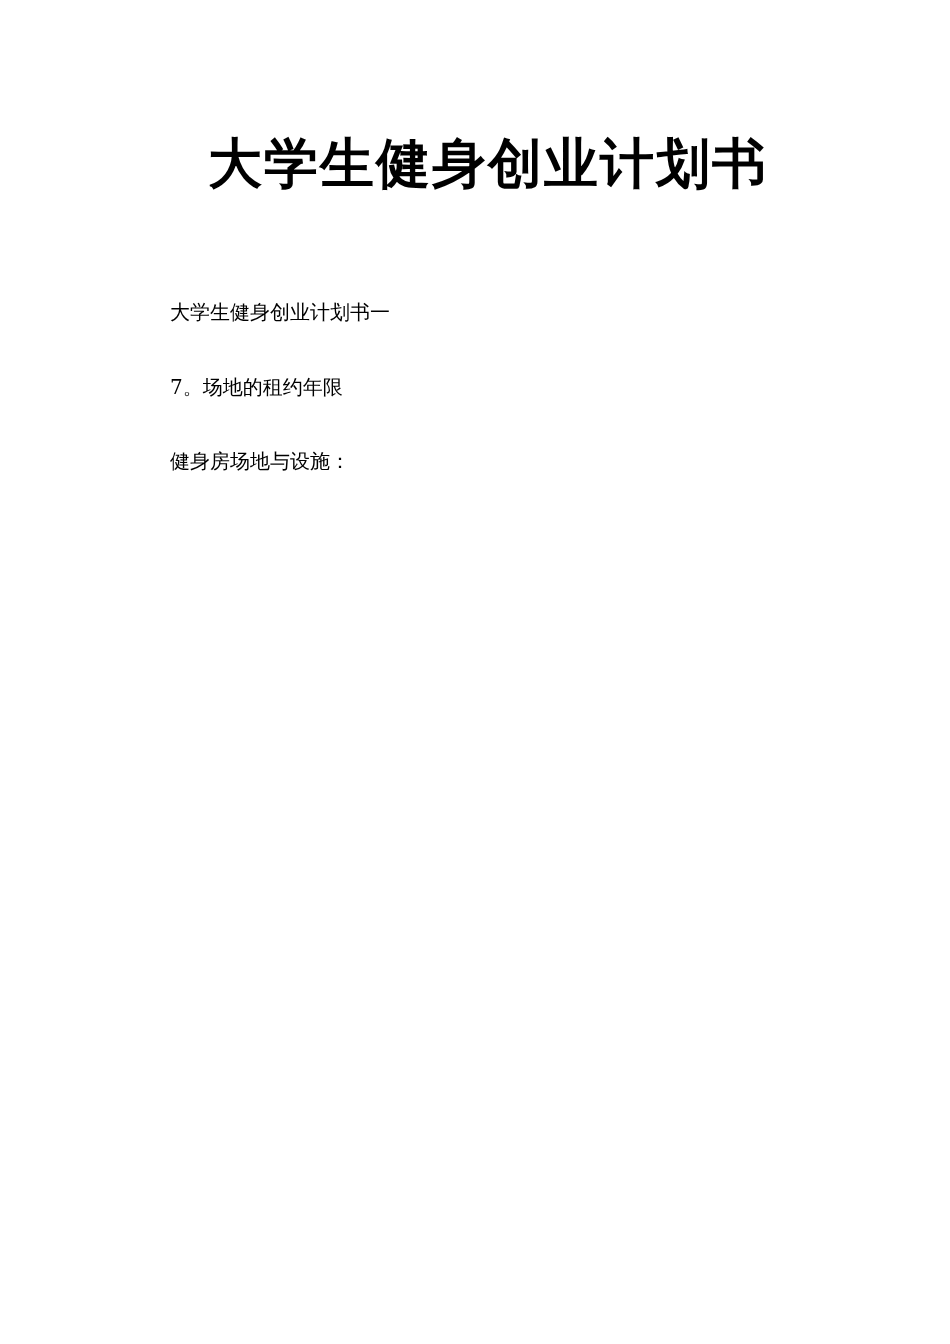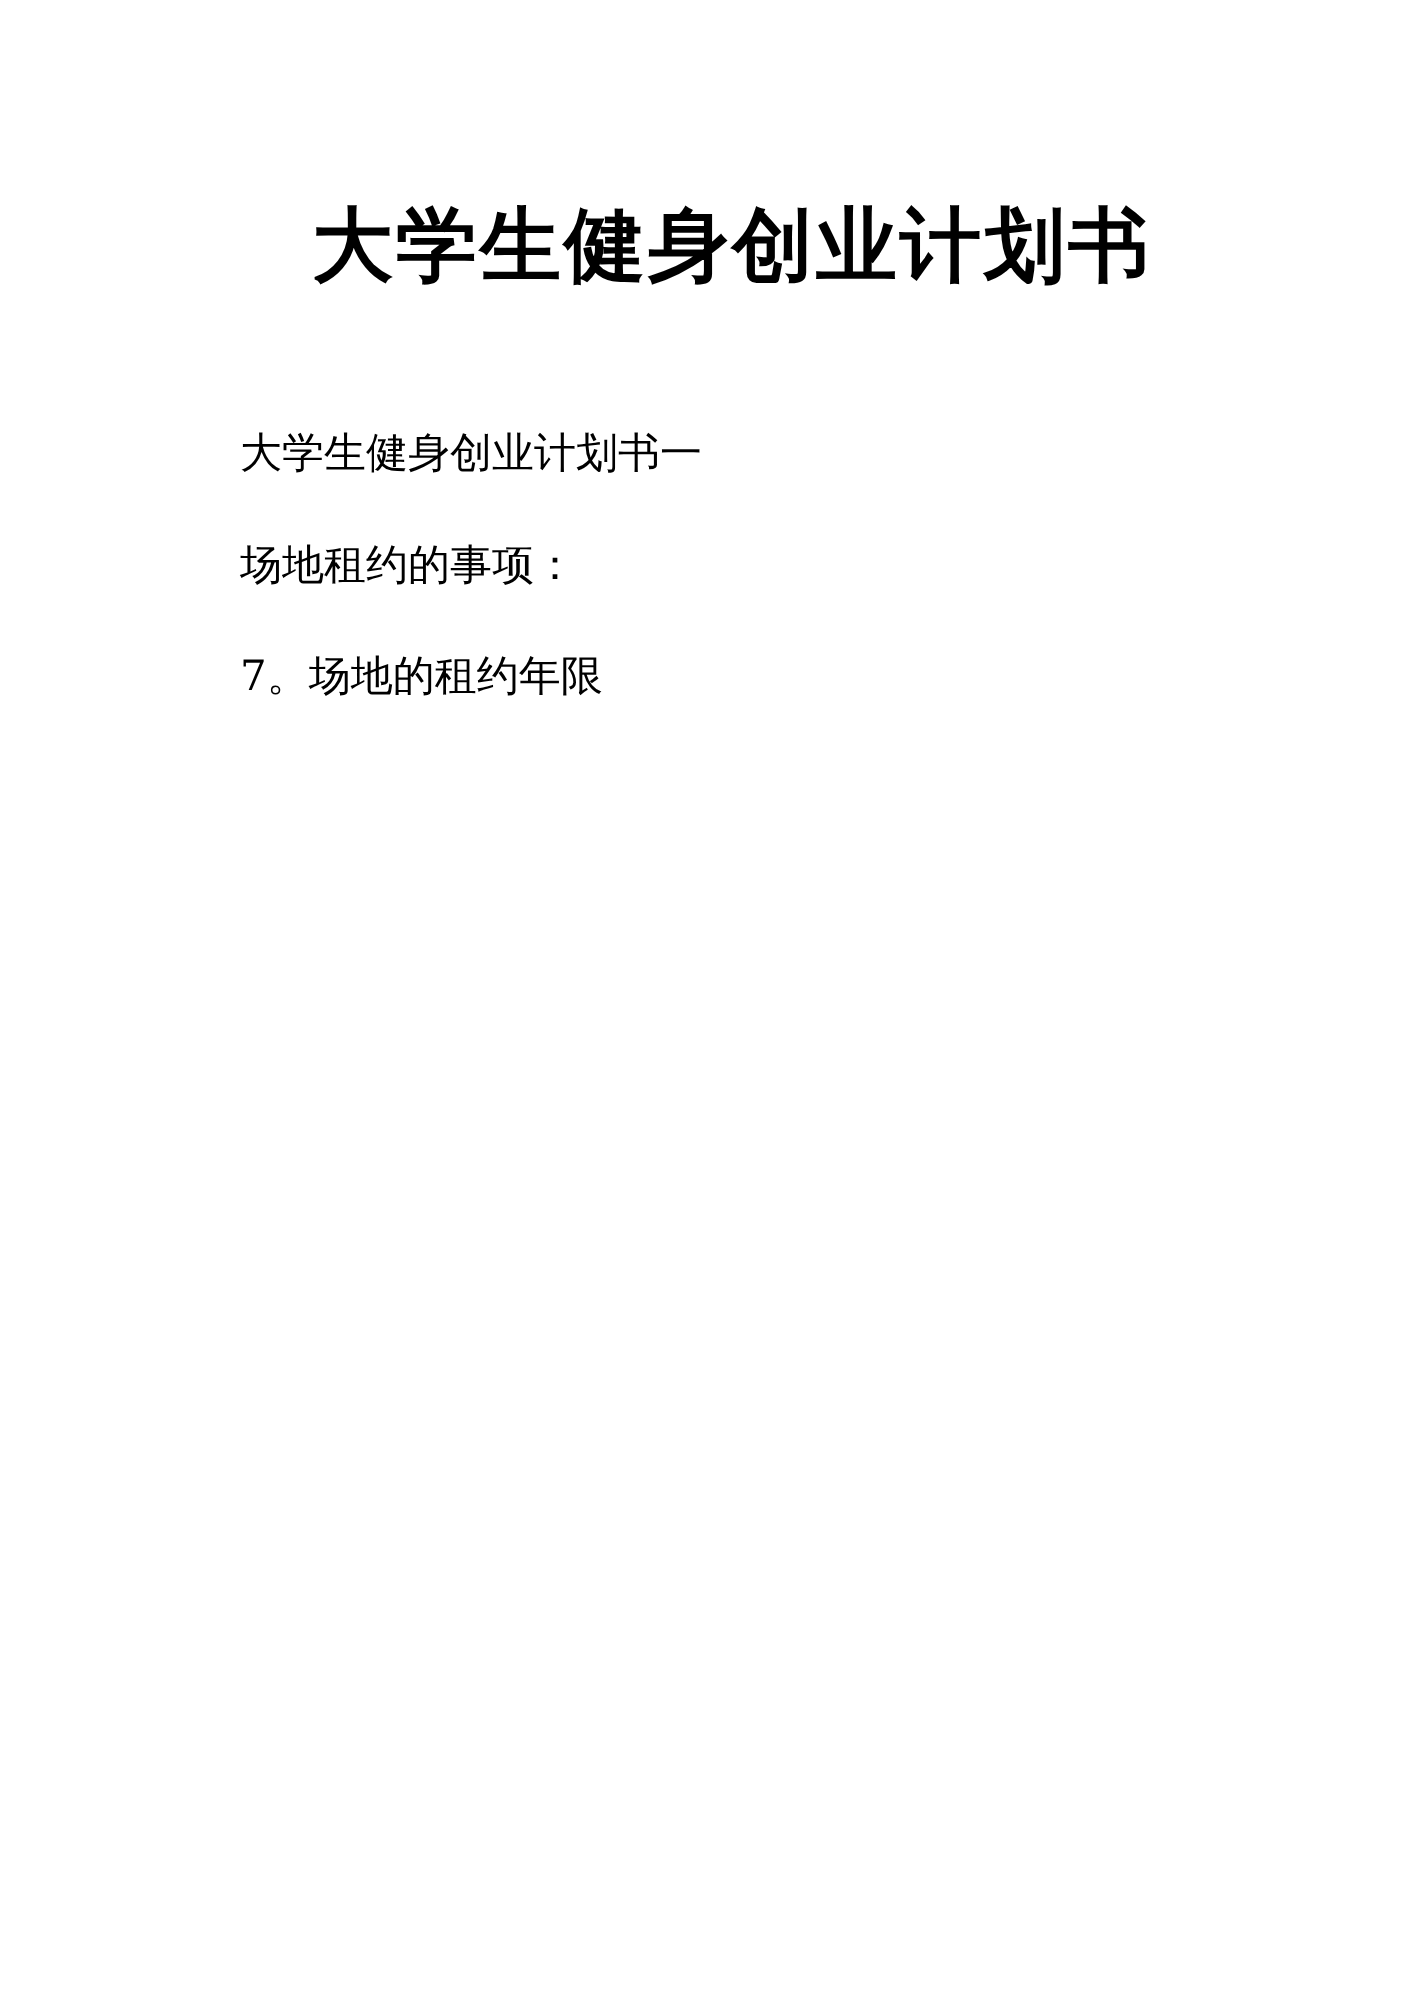--- a/index.html
+++ b/index.html
@@ -34,37 +34,37 @@
       line-height: 72px;
       letter-spacing: 2px;
       margin: 0;
     }
     .body {
       position: absolute;
       left: 108px;
       top: 265px;
       width: 730px;
       font-family: "DejaVu Serif", serif;
-      font-size: 28px;
+      font-size: 20px;
       line-height: 74.6px;
-      margin: 0;
+      margin: 10px;
     }
     .para {
       margin: 0;
       padding: 0;
       text-indent: 52px;
       text-align: justify;
       text-align-last: left;
       word-break: break-all;
     }
   </style>
 </head>
 <body>
 
 <div class="page">
   <h1 class="title">大学生健身创业计划书</h1>
 
   <div class="body">
     <p class="para">大学生健身创业计划书一</p>
-    <p class="para">场地租约的事项：</p>
     <p class="para">7。场地的租约年限</p>
+    <p class="para">健身房场地与设施：</p>
   </div>
 </div>
 
 </body></html>

